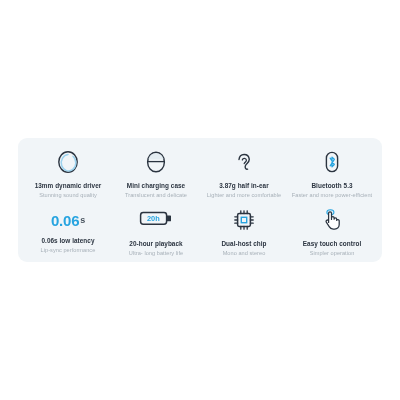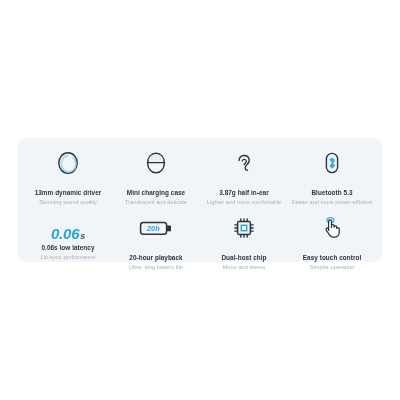--- a/index.html
+++ b/index.html
@@ -45,38 +45,35 @@
     flex-direction: column;
     align-items: center;
     justify-content: flex-start;
     text-align: center;
     padding: 0 1px;
     box-sizing: border-box;
   }
   .icon-box {
     height: 26px;
     display: flex;
-    align-items: center;
     justify-content: center;
-    margin-bottom: 13px;
-    font-style: italic;
+    margin-bottom: 6px;
   }
   .icon-box svg { display: block; }
   .stat-text {
     height: 26px;
     display: flex;
-    align-items: flex-end;
+    align-items: center;
     justify-content: center;
     margin-bottom: 3px;
     color: #27a4e0;
     font-size: 15px;
     font-weight: bold;
     letter-spacing: -0.2px;
     line-height: 1;
-    font-style: italic;
   }
   .stat-text .unit {
     font-size: 9px;
     font-weight: bold;
     margin-left: 1px;
     color: #4a5560;
   }
   .cell-title {
     font-size: 6.4px;
     font-weight: bold;

